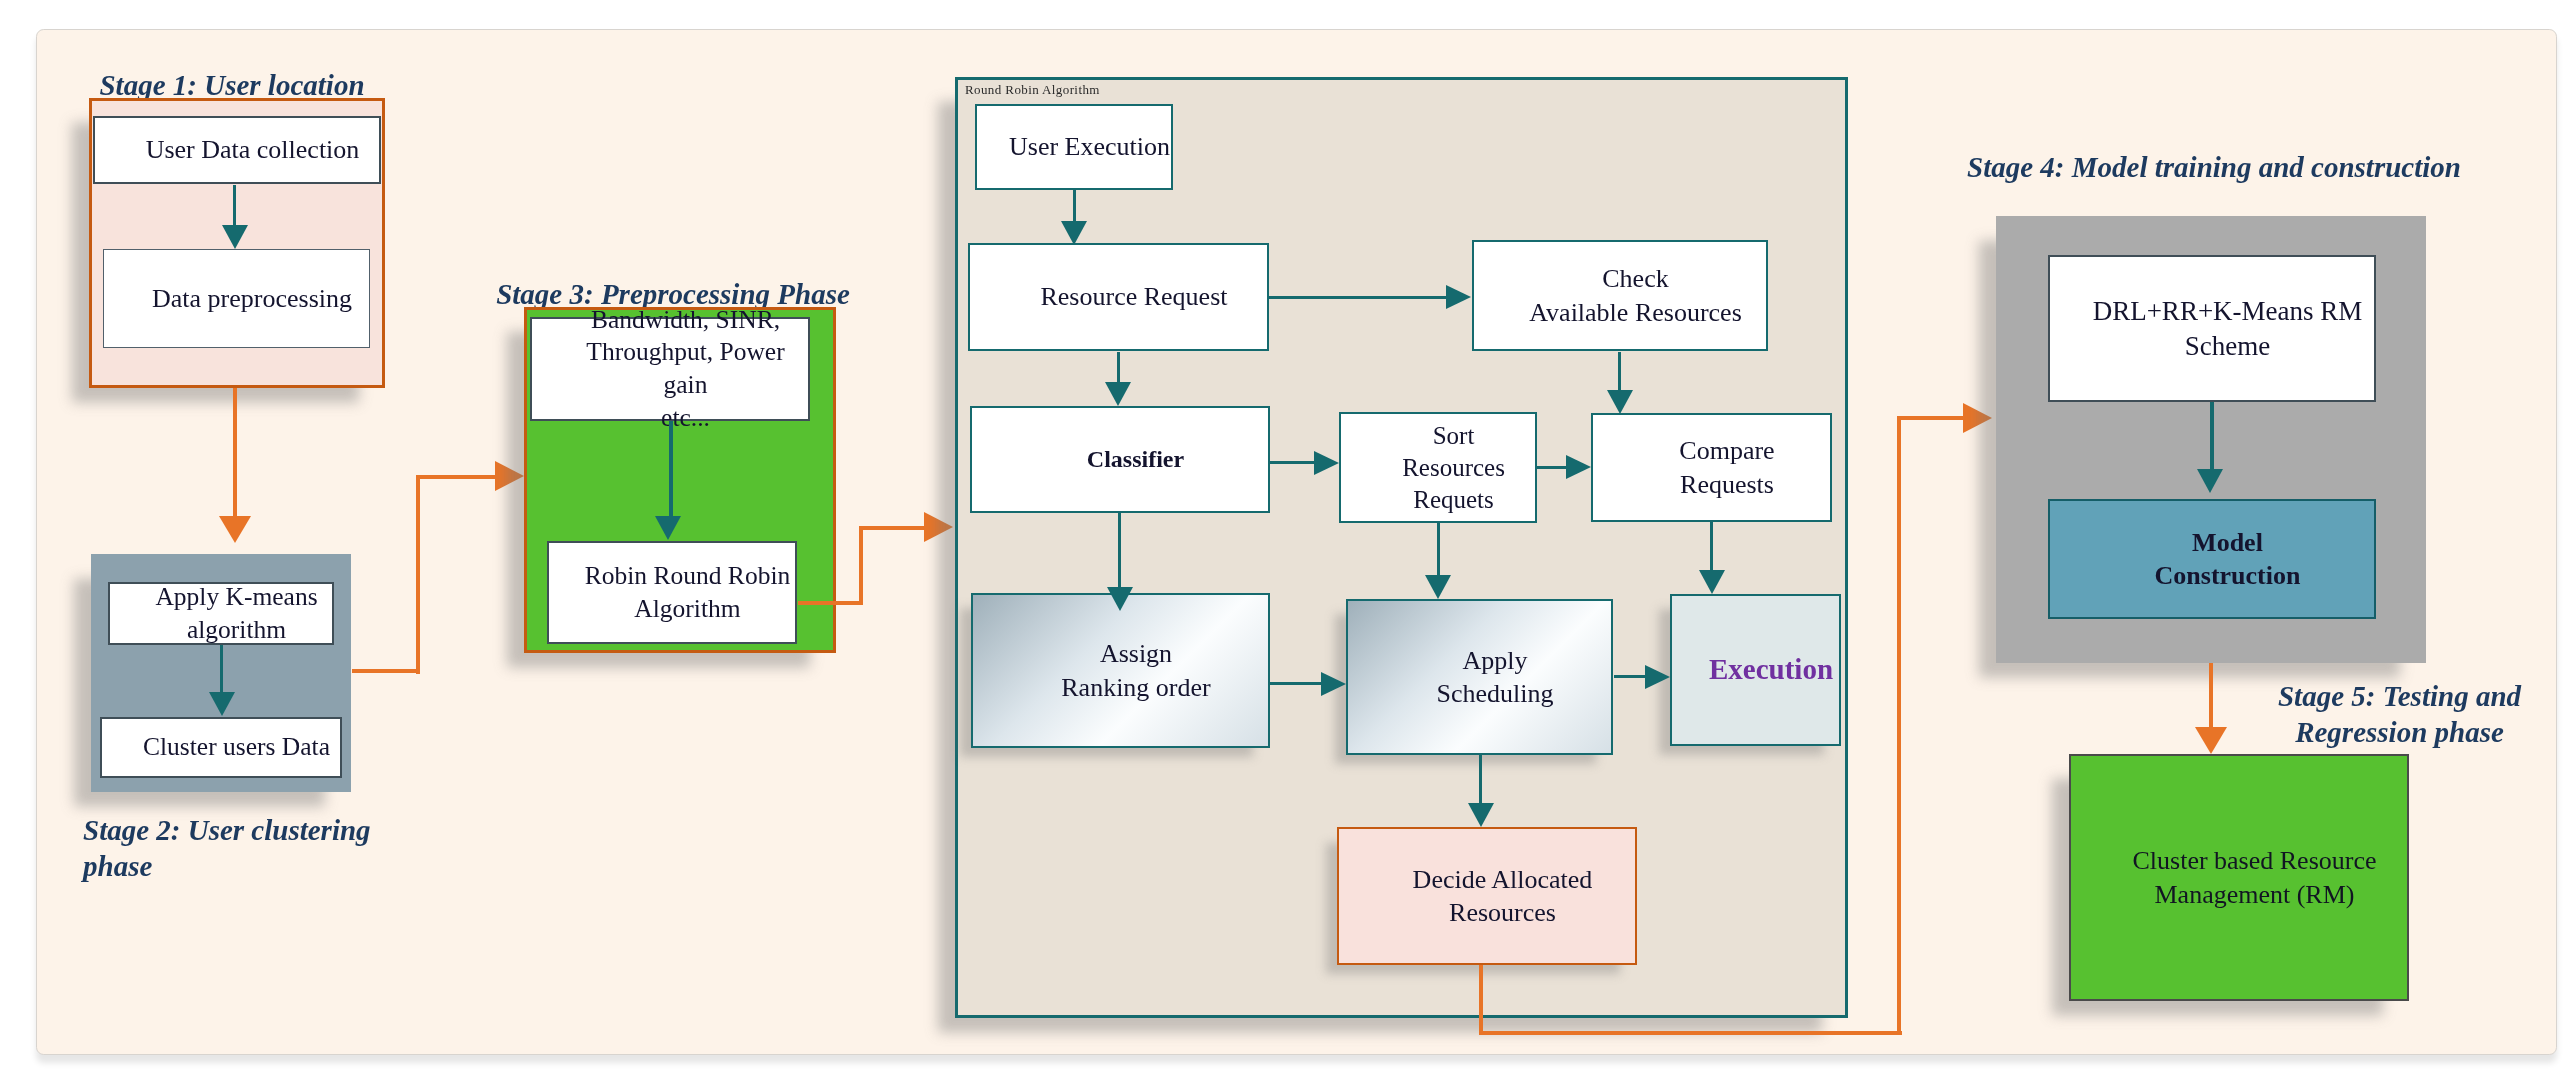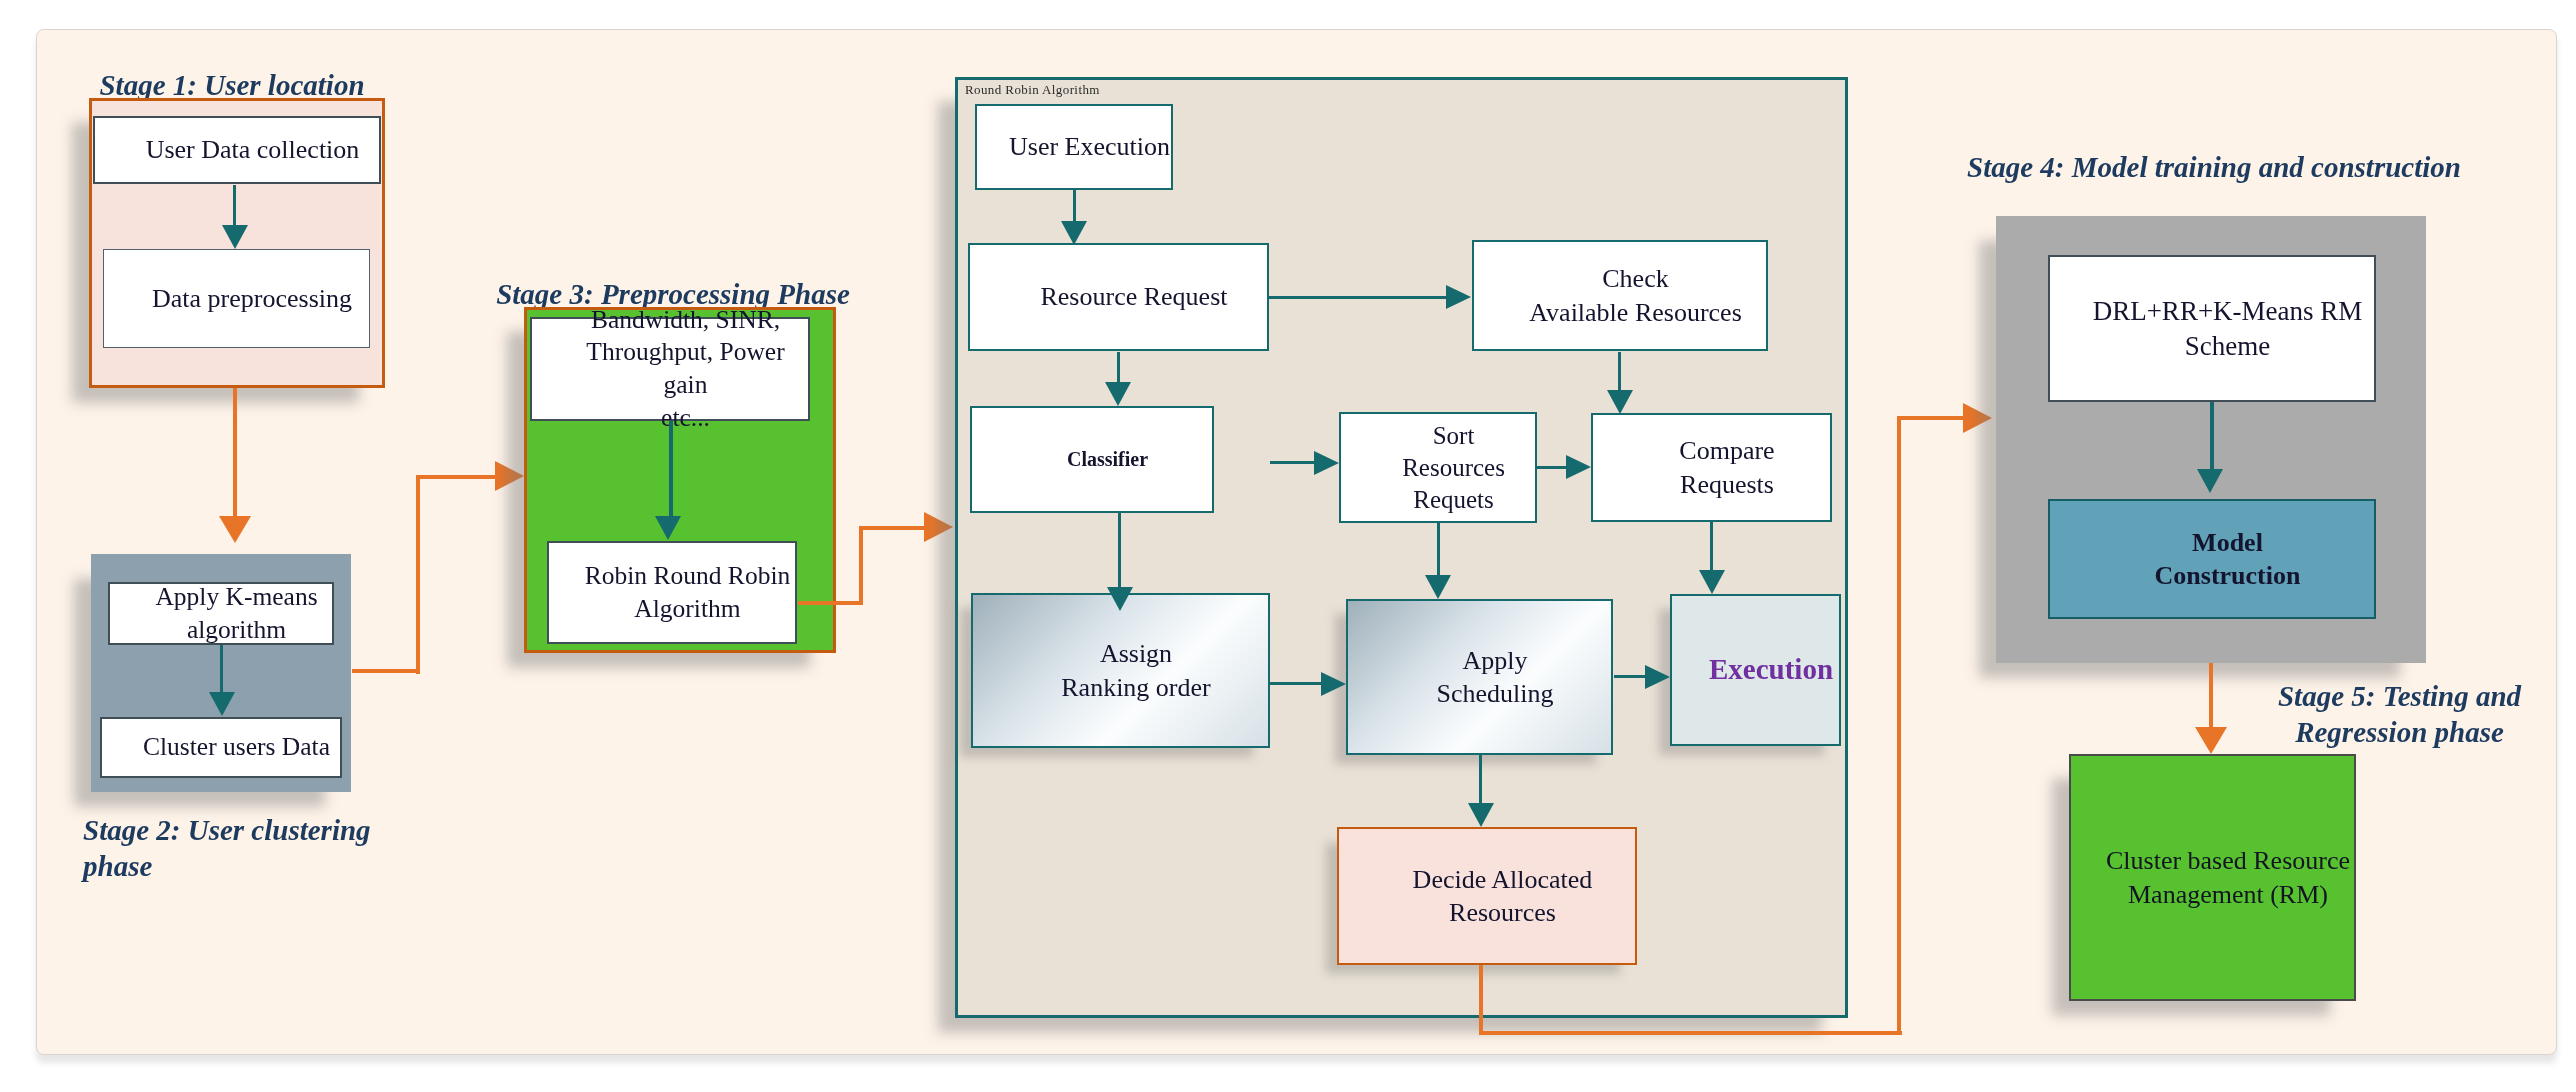--- a/index.html
+++ b/index.html
@@ -82,21 +82,21 @@
 <div class="abs hline" style="left:859px;top:526px;width:65px;height:3.9px"></div>
 <div class="abs ah ah-right-orange" style="left:924px;top:512px"></div>
 
 <div class="abs cont-shadow" style="left:955px;top:77px;width:893px;height:941px;background:var(--center-bg);border:3.1px solid var(--teal)"></div>
 <div class="abs rr-label" style="left:965px;top:82px">Round Robin Algorithm</div>
 
 <div class="abs node" style="left:975px;top:104px;width:198px;height:86px">User Execution</div>
 <div class="abs node" style="left:968px;top:243px;width:301px;height:108px">Resource Request</div>
 <div class="abs node" style="left:1472px;top:240px;width:296px;height:111px">Check
 Available Resources</div>
-<div class="abs node bold" style="left:970px;top:406px;width:244px;height:107px;font-size:20px">Classifier</div>
+<div class="abs node bold" style="left:970px;top:406px;width:300px;height:107px;font-size:24px">Classifier</div>
 <div class="abs node" style="left:1339px;top:412px;width:198px;height:111px;font-size:25px">Sort
 Resources
 Requets</div>
 <div class="abs node" style="left:1591px;top:413px;width:241px;height:109px">Compare
 Requests</div>
 <div class="abs node grad soft-shadow" style="left:971px;top:593px;width:299px;height:155px">Assign
 Ranking order</div>
 <div class="abs node grad soft-shadow" style="left:1346px;top:599px;width:267px;height:156px">Apply
 Scheduling</div>
 <div class="abs node bold soft-shadow" style="left:1670px;top:594px;width:171px;height:152px;background:var(--execution-bg);color:var(--execution-text);font-size:29px">Execution</div>
@@ -152,15 +152,15 @@
 <div class="abs vline tl" style="left:2210px;top:402px;width:3.9px;height:68px"></div>
 <div class="abs ah ah-down-teal" style="left:2197px;top:469px"></div>
 <div class="abs node bold" style="left:2048px;top:499px;width:328px;height:120px;background:var(--model-blue);border:2.3px solid #155e68">Model
 Construction</div>
 
 <div class="abs vline" style="left:2209px;top:663px;width:3.9px;height:66px"></div>
 <div class="abs ah ah-down-orange" style="left:2195px;top:727px"></div>
 
 <div class="abs title" style="left:2245px;top:671px;width:309px">Stage 5: Testing and
 Regression phase</div>
-<div class="abs node cont-shadow" style="left:2069px;top:754px;width:287px;height:247px;background:var(--green);border:2.3px solid #4a4a4a;color:#111522">Cluster based Resource
+<div class="abs node cont-shadow" style="left:2069px;top:754px;width:340px;height:247px;background:var(--green);border:2.3px solid #4a4a4a;color:#111522">Cluster based Resource
 Management (RM)</div>
 
 
 </body></html>

